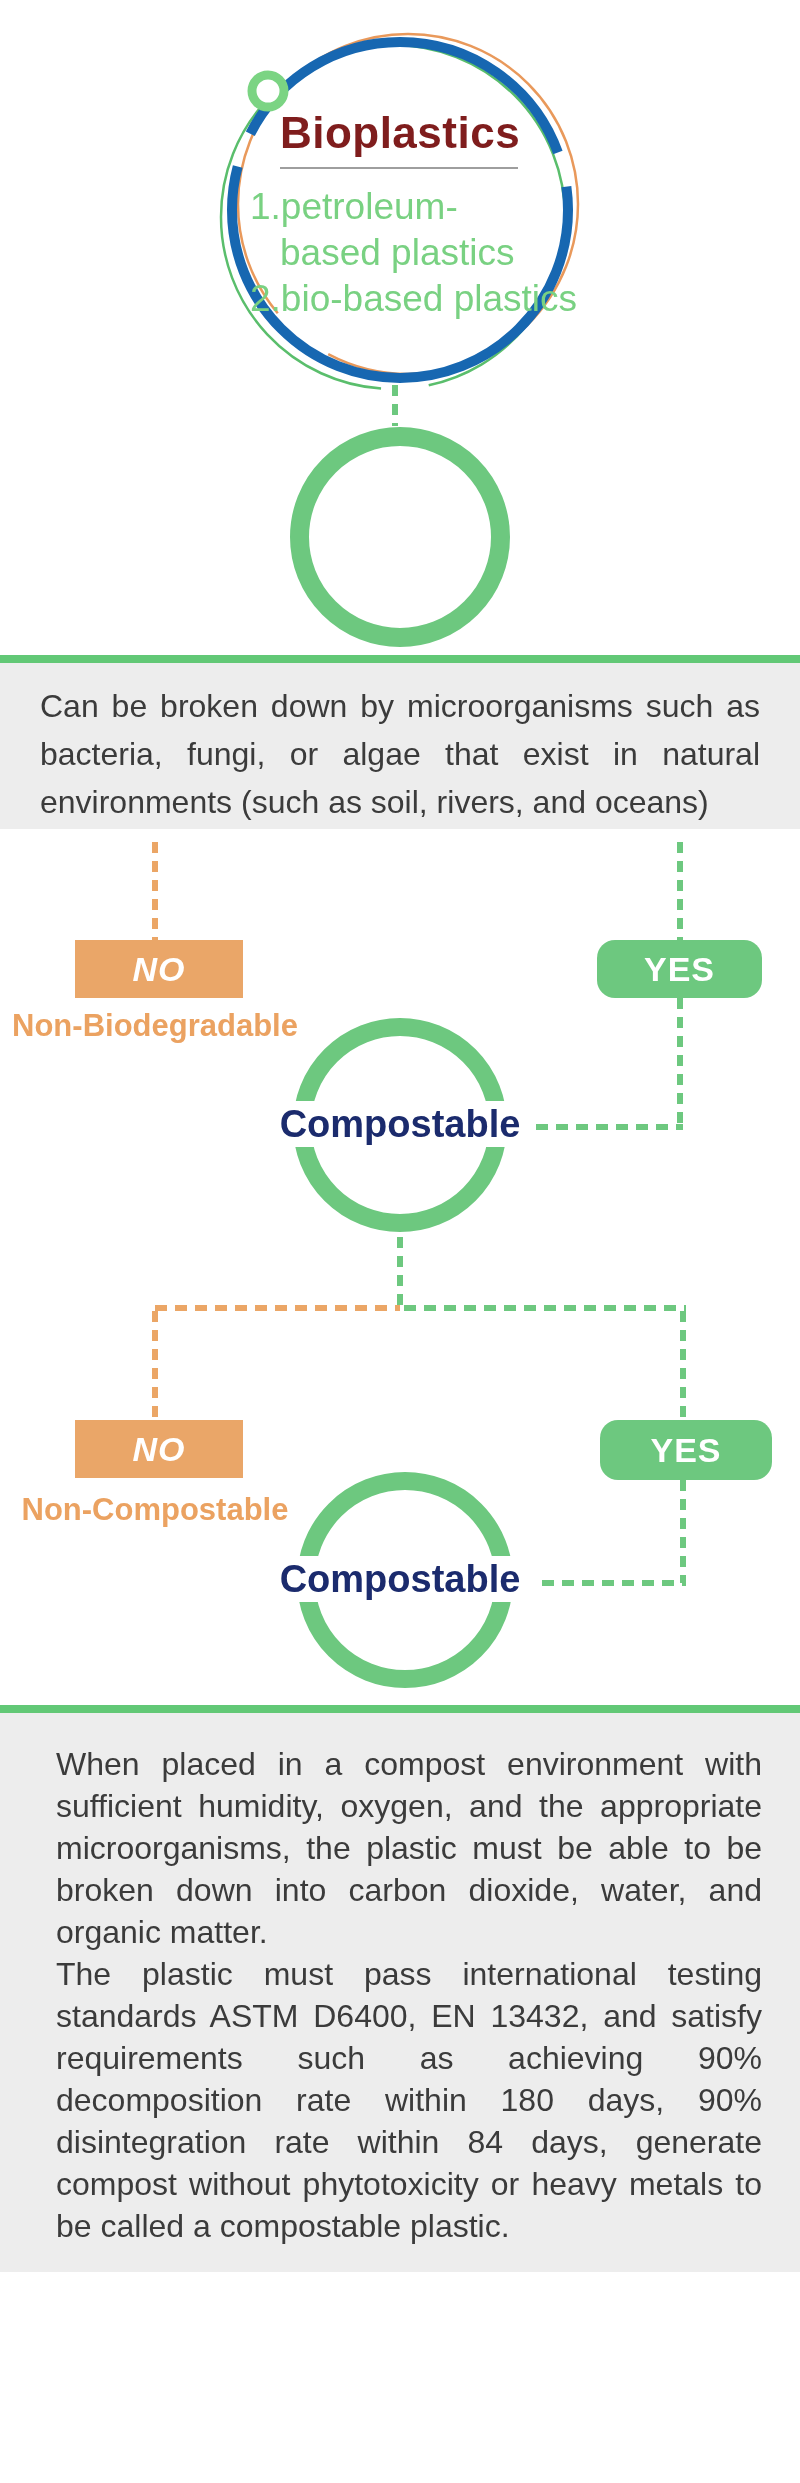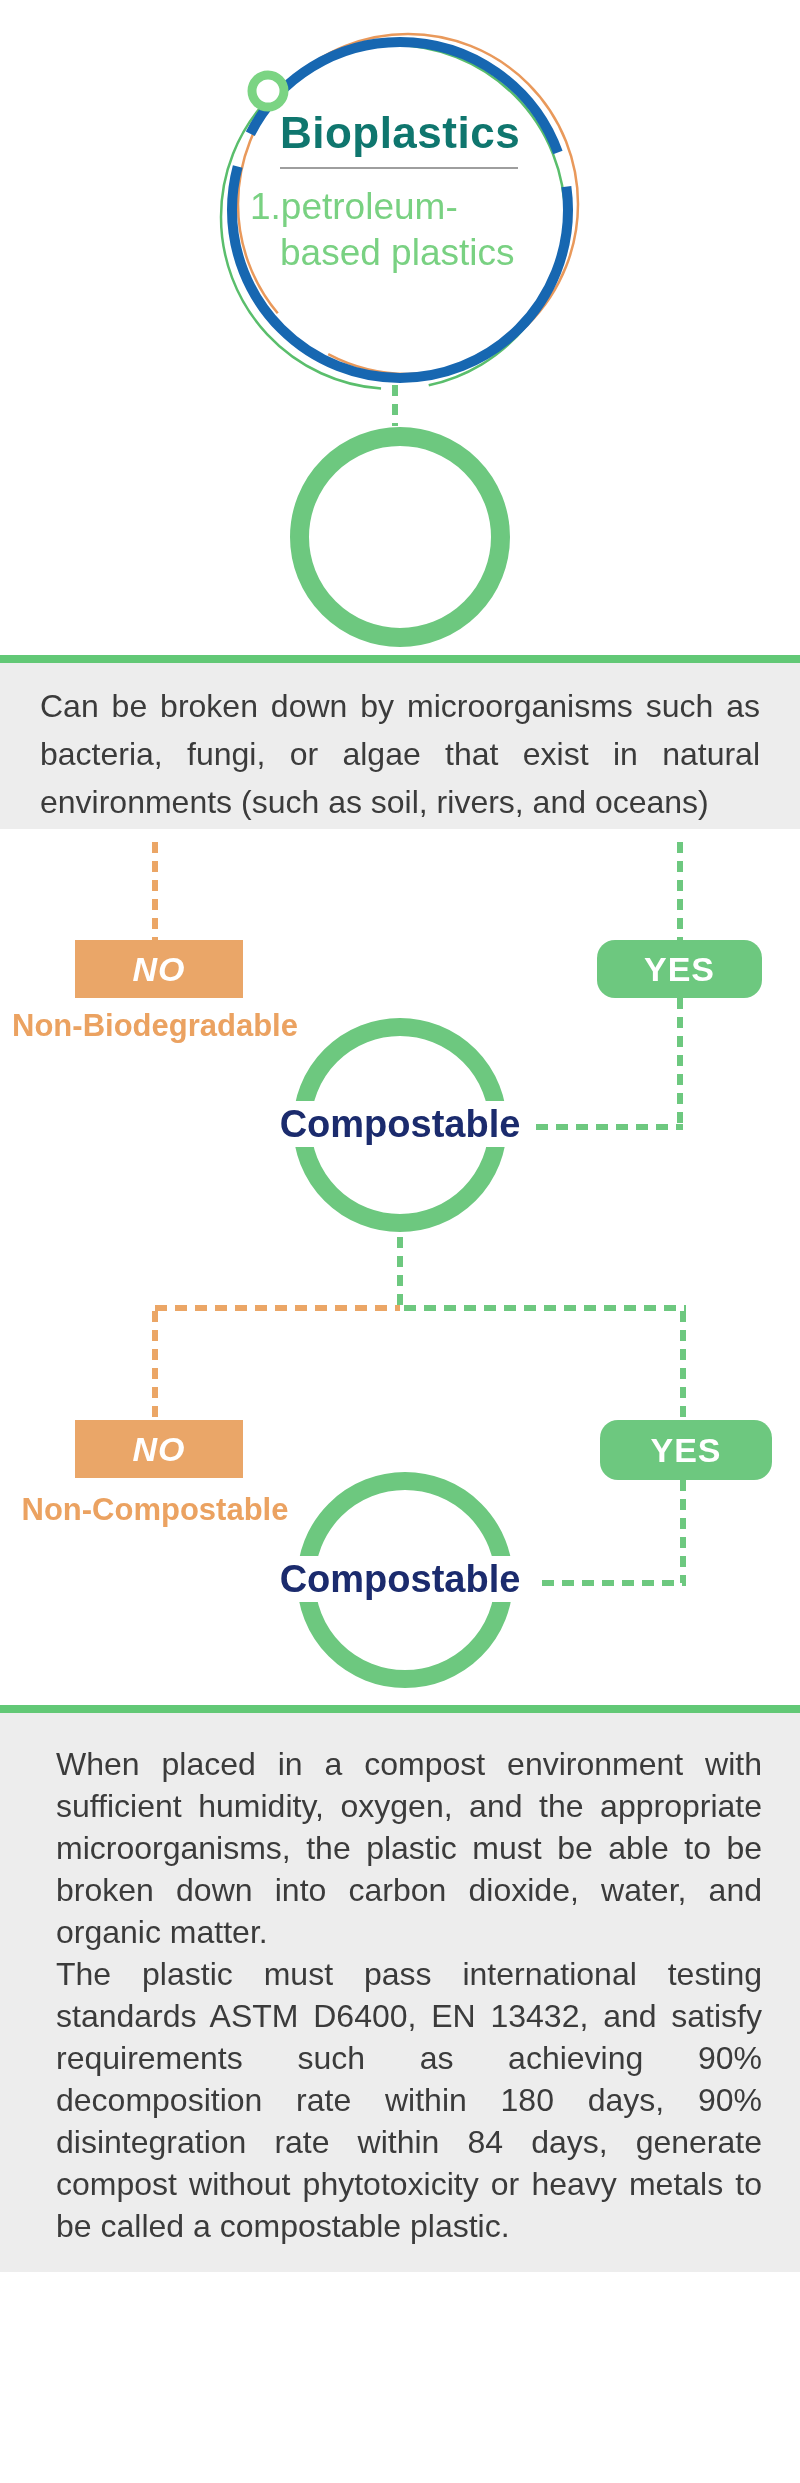--- a/index.html
+++ b/index.html
@@ -7,21 +7,21 @@
   .canvas {
     position:relative; width:800px; height:2483px; margin:0 auto;
     font-family:"Liberation Sans","DejaVu Sans",sans-serif; background:#ffffff; overflow:hidden;
   }
 
   
   .venn-svg { position:absolute; left:0; top:0; width:800px; height:430px; }
 
   .bio-title {
     position:absolute; left:240px; top:108px; width:320px; text-align:center;
-    font-size:44px; font-weight:bold; color:#0f766e; letter-spacing:0.5px;
+    font-size:44px; font-weight:bold; color:#7f1d1d; letter-spacing:0.5px;
   }
   .bio-underline { position:absolute; left:280px; top:167px; width:238px; height:2px; background:#9e9e9e; }
   .bio-item {
     position:absolute; color:#79d182; font-size:37px; line-height:46px;
   }
   .bio-item-1 { left:250px; top:184px; width:300px; padding-left:30px; text-indent:-30px; }
   .bio-item-2 { left:250px; top:276px; width:330px; }
 
   
   .dash-v { position:absolute; width:6px; }
@@ -75,20 +75,21 @@
   <svg class="venn-svg" viewBox="0 0 800 430" aria-hidden="true">
     <circle cx="393" cy="217" r="172" fill="none" stroke="#5abe6c" stroke-width="2.5" pathLength="360" stroke-dasharray="78 16 266"></circle>
     <circle cx="408" cy="204" r="170" fill="none" stroke="#e9995b" stroke-width="2.5" pathLength="360" stroke-dasharray="118 22 220"></circle>
     <circle cx="400" cy="210" r="168" fill="none" stroke="#1767b1" stroke-width="10" pathLength="360" stroke-dasharray="195 12 133 12 8"></circle>
     <circle cx="268" cy="91" r="16" fill="#ffffff" stroke="#7bd483" stroke-width="9"></circle>
   </svg>
 
   <div class="bio-title">Bioplastics</div>
   <div class="bio-underline"></div>
   <div class="bio-item bio-item-1">1.petroleum-based plastics</div>
+  <div class="bio-item bio-item-2">2.bio-based plastics</div>
 
   <div class="dash-v g" style="left:392px; top:385px; height:41px;"></div>
 
   <div class="ring" style="left:290px; top:427px; width:220px; height:220px;"></div>
 
   <div class="hline" style="top:655px;"></div>
   <div class="graybox graybox-1">
     <p>Can be broken down by microorganisms such as bacteria, fungi, or algae that exist in natural environments (such as soil, rivers, and oceans)</p>
   </div>
 

